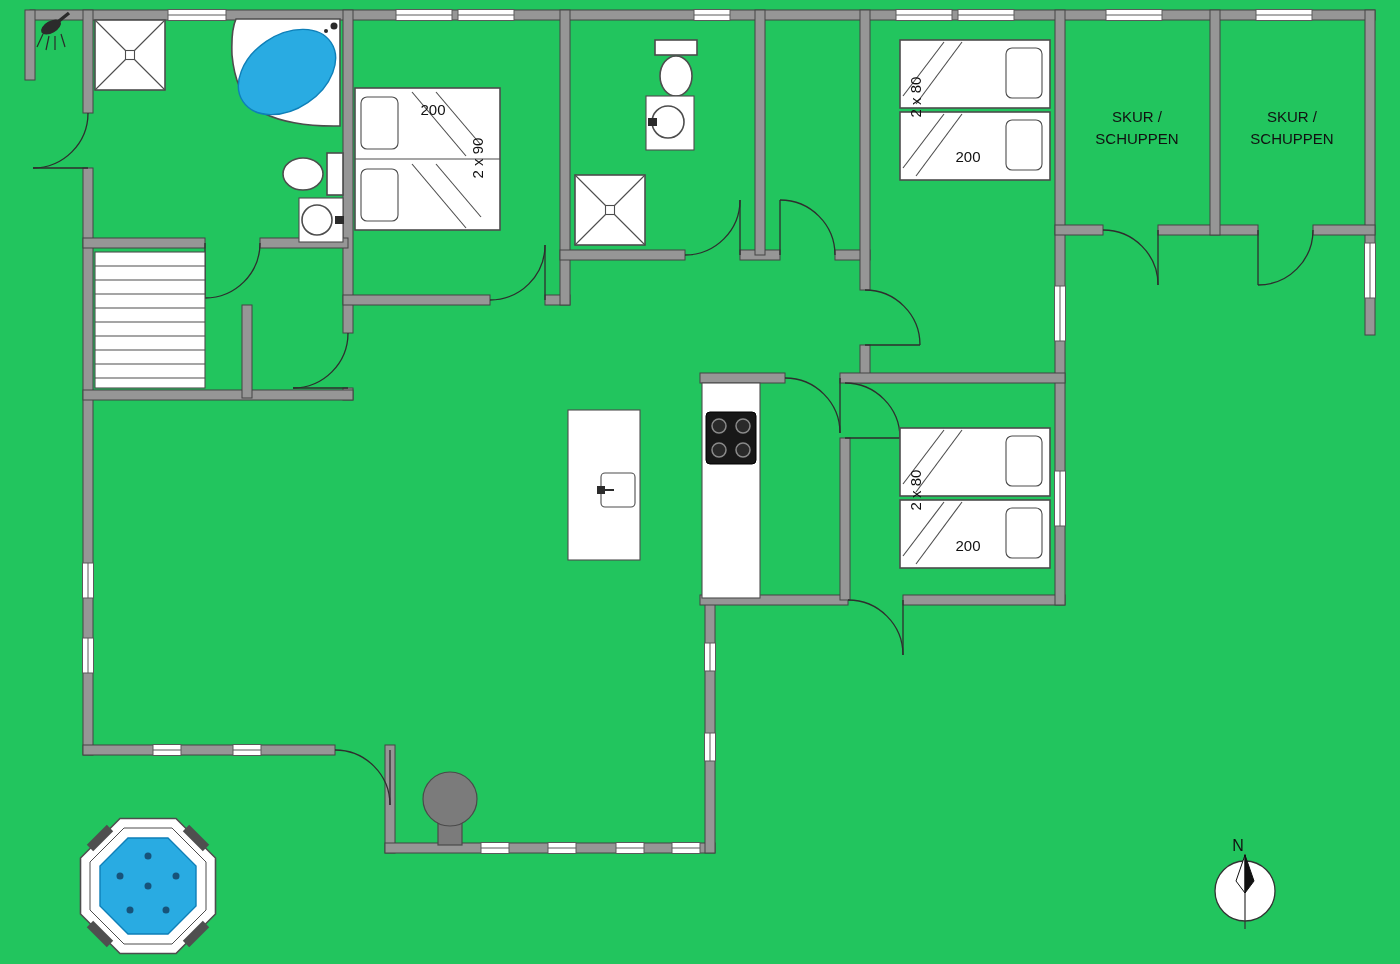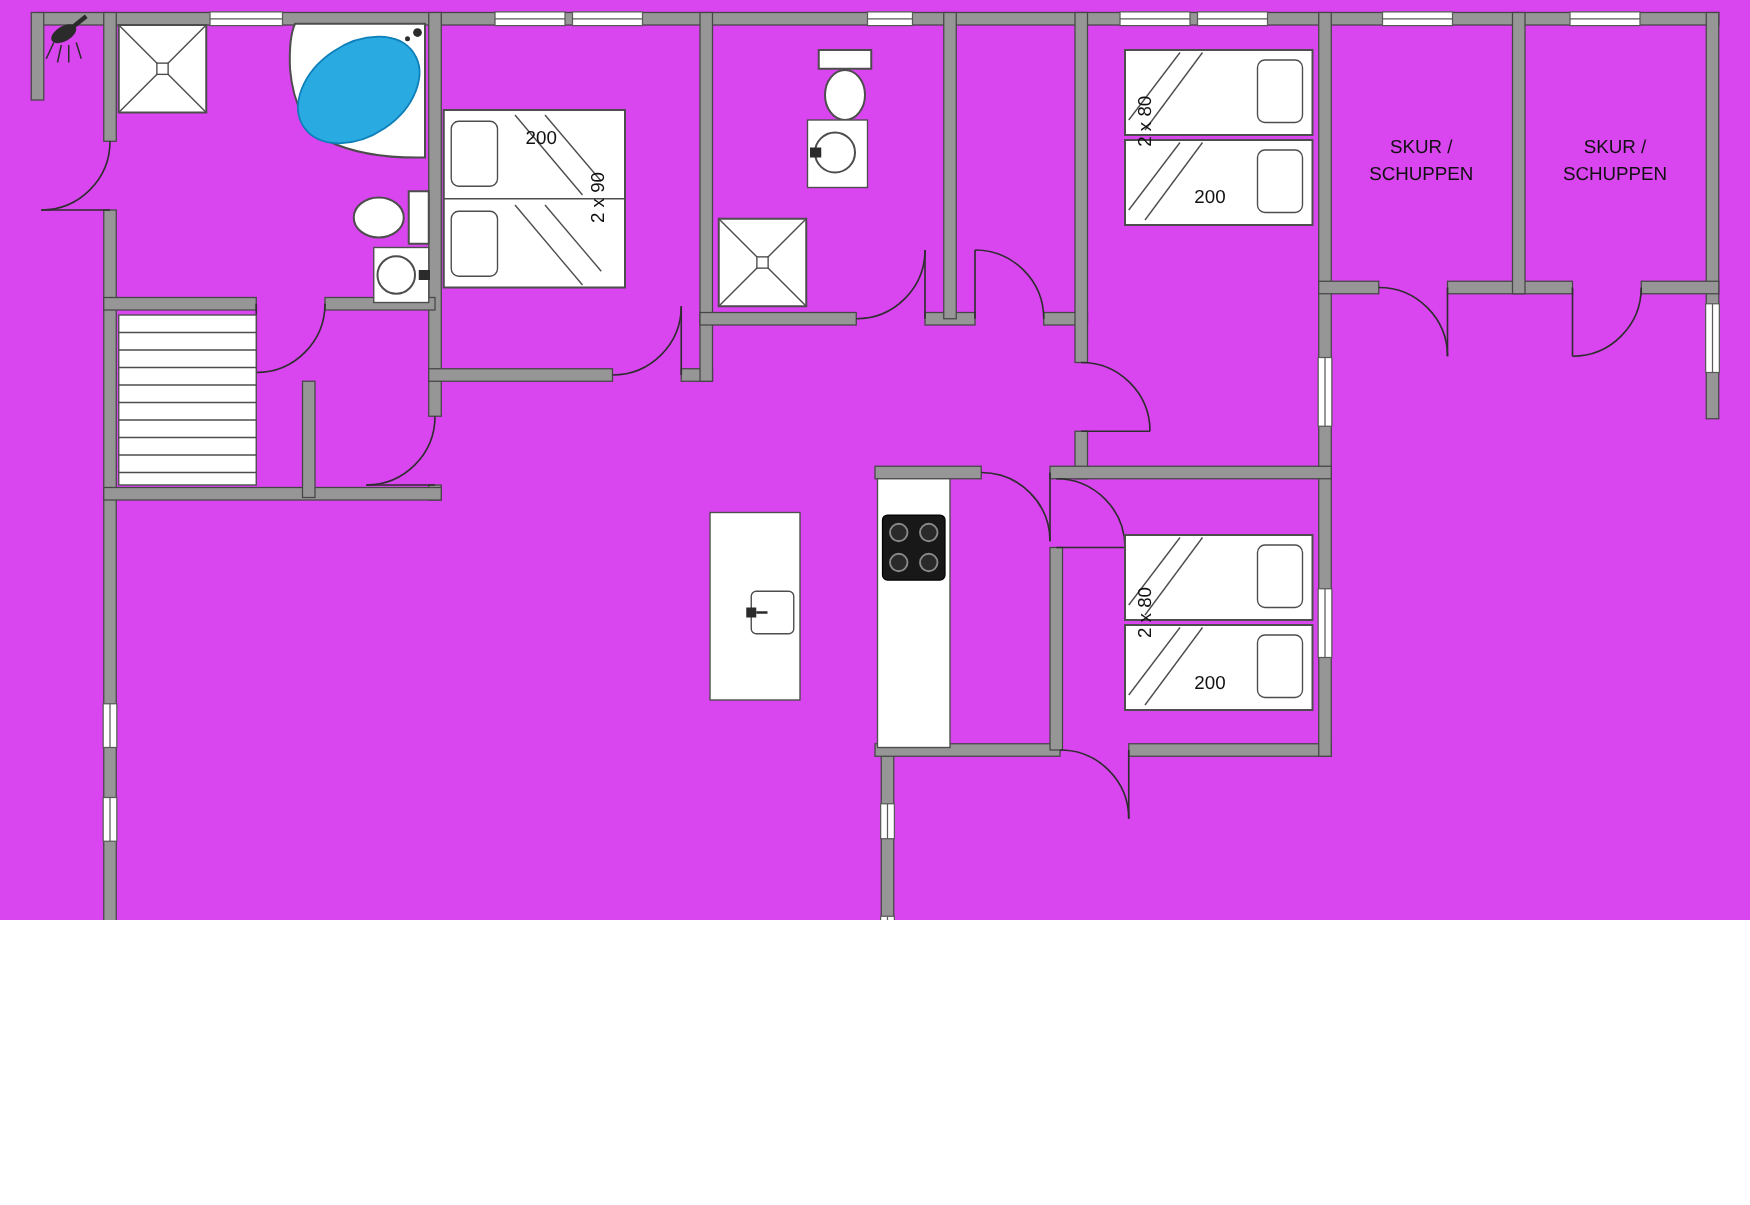--- a/index.html
+++ b/index.html
@@ -1,16 +1,16 @@
 <!DOCTYPE html>
 <html style="--wallFill: #969696; --wallStroke: #454545; --water: #29ABE2; --waterStroke: #0e7fb8; --jetDot: #17537a; --doorStroke: #2e2e2e; --fixtureStroke: #4d4d4d; --cooktop: #181818; --stoveGray: #7b7b7b; --text: #111111;"><head>
 <meta charset="utf-8">
 <style>
   html,body{margin:0;padding:0;background:#fff;}
-  .canvas{width:1400px;height:736px;position:relative;background:#d946ef;overflow:hidden;}
+  .canvas{width:1400px;height:964px;position:relative;background:#22c55e;overflow:hidden;}
   svg{display:block;}
   .wall{fill:var(--wallFill,#969696);stroke:var(--wallStroke,#454545);stroke-width:1;}
   .win-rect{fill:#fff;stroke:#5a5a5a;stroke-width:1;}
   .win-line{stroke:#5a5a5a;stroke-width:1;}
   .door{fill:none;stroke:var(--doorStroke,#2e2e2e);stroke-width:1.3;}
   .fix{fill:#fff;stroke:var(--fixtureStroke,#4d4d4d);stroke-width:1.6;}
   .fix-thin{fill:#fff;stroke:var(--fixtureStroke,#4d4d4d);stroke-width:1.1;}
   .fix-line{stroke:var(--fixtureStroke,#4d4d4d);stroke-width:1.1;fill:none;}
   .dark{fill:#2b2b2b;stroke:none;}
   .water{fill:var(--water,#29ABE2);stroke:var(--waterStroke,#0e7fb8);stroke-width:1.4;}

